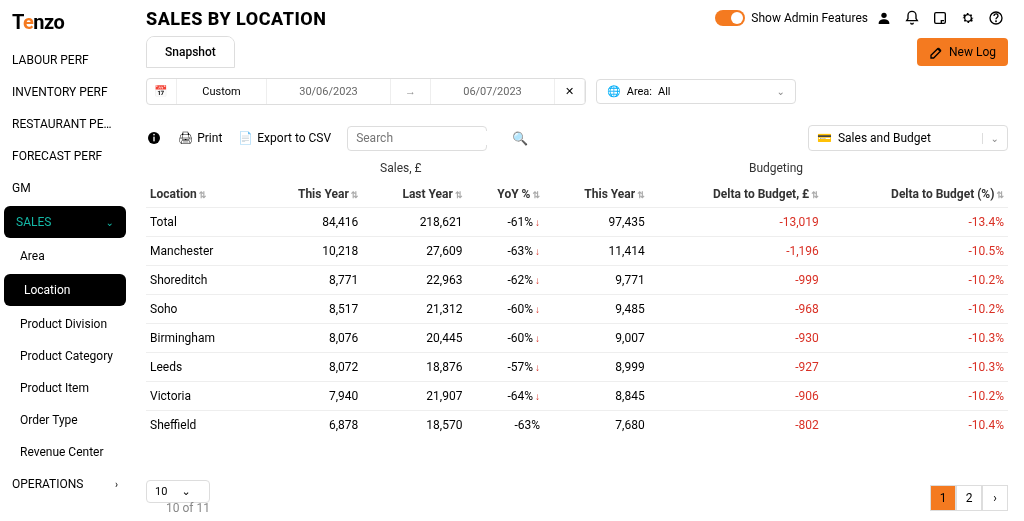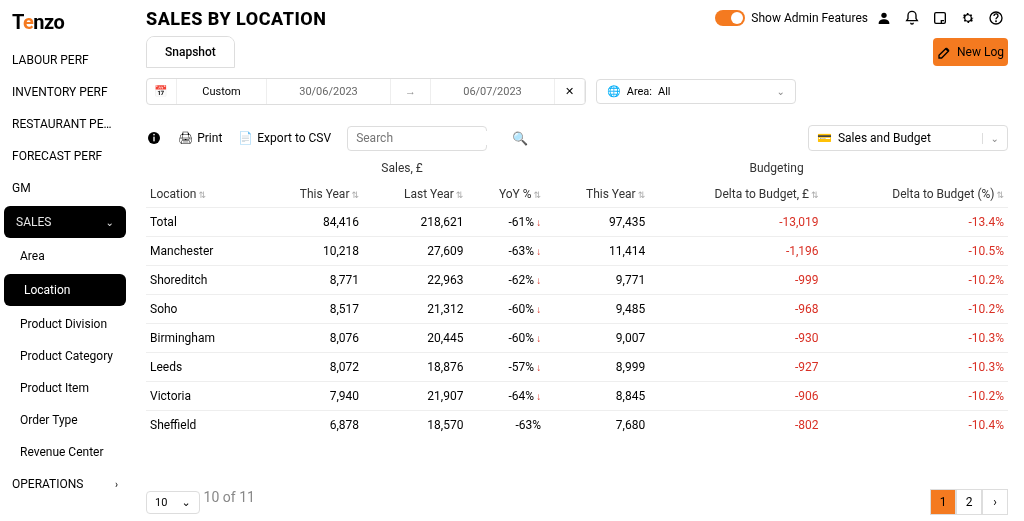--- a/index.html
+++ b/index.html
@@ -2,65 +2,65 @@
 <html><head>
 <meta charset="utf-8">
 <style>
 *{box-sizing:border-box;margin:0;padding:0;font-family:-apple-system,BlinkMacSystemFont,"Segoe UI",Roboto,Arial,sans-serif}
 body{background:#fff;color:#000;font-size:13px;width:1024px;height:521px;overflow:hidden}
 .app{display:flex;height:100%}
 .sidebar{width:130px;background:#fff;padding:8px 0;overflow-y:auto;flex-shrink:0}
 .logo{font-size:20px;font-weight:700;padding:2px 12px 10px;letter-spacing:-0.5px}
 .logo span.accent{color:#f47a20}
 .nav-item{padding:9px 12px;font-size:12px;cursor:pointer;white-space:nowrap;overflow:hidden;text-overflow:ellipsis}
-.nav-item.dark{background:#000;color:#e5e5e5;border-radius:6px;margin:2px 4px;display:flex;justify-content:space-between;align-items:center}
+.nav-item.dark{background:#000;color:#14b8a6;border-radius:6px;margin:2px 4px;display:flex;justify-content:space-between;align-items:center}
 .nav-item.sub{padding-left:20px;font-size:12px}
 .nav-item.sub.active{background:#000;color:#fff;border-radius:6px;margin:2px 4px}
 .chev{font-size:10px}
 .main{flex:1;display:flex;flex-direction:column;overflow:hidden}
 .topbar{display:flex;align-items:center;padding:6px 16px;gap:4px}
 .title{font-size:18px;font-weight:800;flex:1;letter-spacing:0.5px}
 .toggle-wrap{display:flex;align-items:center;gap:6px;font-size:12px}
 .toggle{width:30px;height:16px;background:#f47a20;border-radius:8px;position:relative}
 .toggle::after{content:"";position:absolute;width:12px;height:12px;background:#fff;border-radius:50%;top:2px;right:2px}
 .icon-btn{width:24px;height:24px;display:flex;align-items:center;justify-content:center;cursor:pointer;font-size:18px}
 .secondbar{display:flex;align-items:center;padding:0 16px;}
 .tabs{display:flex;border:1px solid #ddd;border-radius:8px 8px 0 0;overflow:hidden}
 .tab{padding:8px 18px;font-size:12px;cursor:pointer;background:#f5f5f5}
 .tab.active{background:#fff;font-weight:500}
-.newlog{margin-left:auto;background:#f47a20;color:#000;padding:6px 4px;border-radius:4px;font-size:12px;cursor:pointer;display:flex;align-items:center;gap:4px}
+.newlog{margin-left:auto;background:#f47a20;color:#000;padding:6px 12px;border-radius:4px;font-size:12px;cursor:pointer;display:flex;align-items:center;gap:4px}
 .filters{display:flex;align-items:center;padding:10px 16px;gap:10px}
 .datebox{display:flex;align-items:center;border:1px solid #ddd;border-radius:4px;overflow:hidden;flex:1;max-width:440px}
 .db-seg{padding:6px 12px;font-size:11px;border-right:1px solid #eee;display:flex;align-items:center;justify-content:center}
 .db-seg.cal{width:30px}
 .db-seg.custom{width:90px}
 .db-seg.date{flex:1;text-align:center;color:#666}
 .db-seg.arrow{width:40px;color:#888}
 .db-seg.close{width:30px;cursor:pointer}
 .areabox{display:flex;align-items:center;border:1px solid #ddd;border-radius:4px;padding:5px 10px;width:200px;font-size:11px;gap:6px}
 .areabox .chev2{margin-left:auto;color:#888;font-size:10px}
 .toolbar{display:flex;align-items:center;padding:10px 16px;gap:16px}
 .tb-btn{display:flex;align-items:center;gap:4px;font-size:12px;cursor:pointer}
 .search{display:flex;align-items:center;border:1px solid #ddd;border-radius:4px;padding:4px 8px;width:140px}
 .search input{border:none;outline:none;font-size:12px;flex:1}
 .budget-dd{margin-left:auto;display:flex;align-items:center;border:1px solid #ddd;border-radius:4px;padding:5px 8px;width:200px;font-size:12px;gap:6px}
 .budget-dd .chev2{margin-left:auto;border-left:1px solid #ddd;padding-left:8px;color:#888;font-size:10px}
 .table-wrap{flex:1;overflow:auto;padding:0 16px}
 table{width:100%;border-collapse:collapse;font-size:12px}
-th{text-align:right;padding:6px 4px;font-weight:400;color:#333;white-space:nowrap}
+th{text-align:right;padding:6px 4px;font-weight:700;color:#333;white-space:nowrap}
 th.left{text-align:left}
 th.group{text-align:center;font-weight:400;padding-top:0}
 td{text-align:right;padding:7px 4px;border-top:1px solid #eee;white-space:nowrap}
 td.left{text-align:left}
 tr.total td{font-weight:400}
 .neg{color:#d93025}
 .sortic{color:#aaa;font-size:9px;margin-left:2px}
 .footer{display:flex;align-items:center;padding:6px 16px;gap:8px}
 .pagesize{border:1px solid #ddd;border-radius:4px;padding:4px 8px;font-size:11px;display:flex;align-items:center;gap:14px}
-.footnote{font-size:14px;color:#888;margin-left:4px;margin-top:-2px}
+.footnote{font-size:12px;color:#888;margin-left:20px;margin-top:-2px}
 .pager{margin-left:auto;display:flex;gap:0}
 .pgbtn{width:26px;height:26px;border:1px solid #ddd;display:flex;align-items:center;justify-content:center;font-size:12px;cursor:pointer}
 .pgbtn.active{background:#f47a20}
 .arrow-down{color:#d93025;font-size:10px;margin-left:2px}
 svg{width:16px;height:16px}
 </style>
 </head>
 <body>
 
 <div class="app">
@@ -277,21 +277,21 @@
               <td>-63%</td>
               <td>7,680</td>
               <td><span class="neg">-802</span></td>
               <td><span class="neg">-10.4%</span></td>
             </tr>
           </tbody>
       </table>
     </div>
 
     <div class="footer">
-      <div style="display:flex;flex-direction:row">
+      <div style="display:flex;flex-direction:column">
         <div class="pagesize">
             <span>10</span>
             <span class="chev2">⌄</span>
           </div>
         <div class="footnote">10 of 11</div>
       </div>
       <div class="pager" id="pager">
           <div class="pgbtn active">1</div>
           <div class="pgbtn">2</div>
           <div class="pgbtn">›</div>

